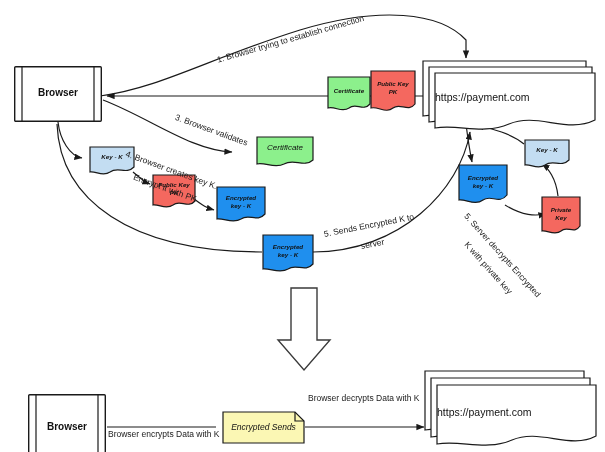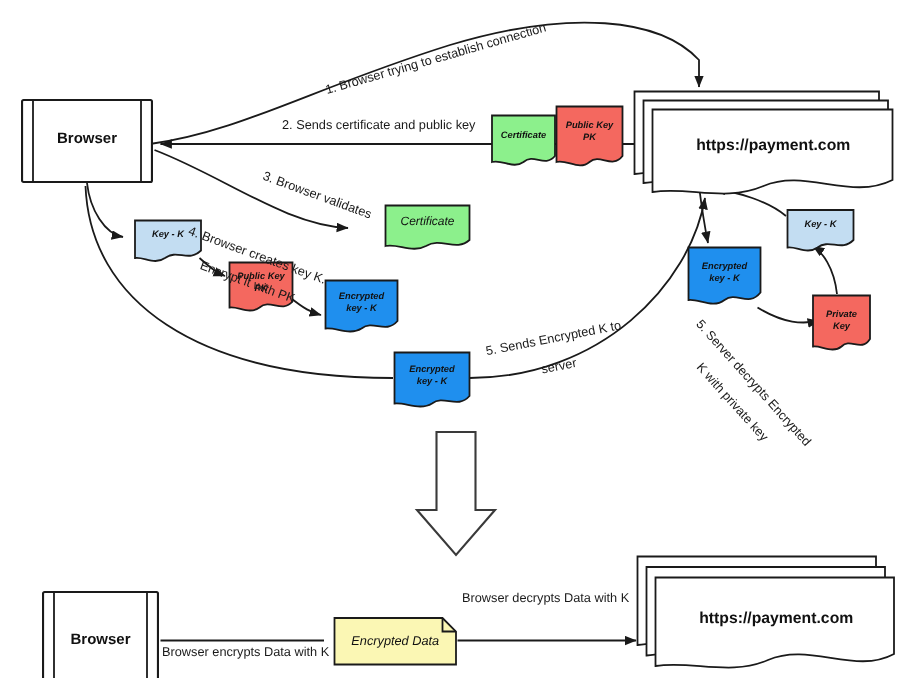--- a/index.html
+++ b/index.html
@@ -5,21 +5,21 @@
   html,body{margin:0;padding:0;background:#ffffff;}
   body{width:605px;height:452px;position:relative;overflow:hidden;
        font-family:"Liberation Sans","DejaVu Sans",sans-serif;}
   #stage{position:relative;width:605px;height:452px;}
   svg#wires{position:absolute;left:0;top:0;width:605px;height:452px;pointer-events:none;}
   .node{position:absolute;box-sizing:border-box;border-radius:18px;}
   .lbl{position:absolute;white-space:pre;color:#1a1a1a;line-height:1.15;}
   .lbl.rot{transform-origin:0 0;}
   .tagtext{position:absolute;left:0;right:0;text-align:center;font-weight:bold;color:#111;font-style:italic;}
   .browser-txt{position:absolute;left:0;right:0;text-align:center;font-weight:bold;color:#111;}
-  .srv-txt{position:absolute;left:0;right:0;text-align:center;font-weight:bold;color:#111;}
+  .srv-txt{position:absolute;left:0;right:0;text-align:left;font-weight:normal;color:#111;}
 </style>
 </head>
 <body>
 
 <div id="stage">
 
   <svg id="wires" viewBox="0 0 605 452">
     <defs>
       <marker id="ah" markerWidth="9" markerHeight="9" refX="7.6" refY="3.2" orient="auto" markerUnits="userSpaceOnUse">
         <path d="M0,0 L8,3.2 L0,6.4 z" fill="#1a1a1a"></path>
@@ -141,21 +141,20 @@
 
   <div class="node" style="left:524px;top:139px;width:46px;height:30px;">
     <svg width="46" height="30" viewBox="0 0 46 30">
       <path d="M1,1 H45 V21 C37,29 29,20 21,26 C14,31 7,25 1,26 Z" fill="#c3ddf2" stroke="#1a1a1a" stroke-width="1.2"></path>
     </svg>
     <div class="tagtext" style="top:7px;font-size:6.2px;">Key - K</div>
   </div>
 
   <div class="lbl rot" style="left:216px;top:56px;font-size:8.5px;transform:rotate(-16deg);">1. Browser trying to establish connection</div>
 
-  <div class="lbl" style="left:188px;top:79px;font-size:8.5px;">2. Sends certificate and public key</div>
 
   <div class="lbl rot" style="left:177px;top:113px;font-size:8.5px;transform:rotate(20deg);">3. Browser validates</div>
 
   <div class="lbl rot" style="left:122px;top:137px;font-size:8.5px;transform:rotate(20deg);text-align:center;">
     <span>4. Browser creates key K.</span><br>
     <span>Encrypt it with PK</span>
   </div>
 
   <div class="lbl rot" style="left:312px;top:222px;font-size:8.5px;transform:rotate(-11deg);text-align:center;">
     <span>5. Sends Encrypted K to</span><br>
@@ -174,21 +173,21 @@
       <line x1="70" y1="0.7" x2="70" y2="65.3" stroke="#1a1a1a" stroke-width="1.2"></line>
     </svg>
     <div class="browser-txt" style="top:27px;font-size:10px;">Browser</div>
   </div>
 
   <div class="node" style="left:222px;top:411px;width:83px;height:33px;">
     <svg width="83" height="33" viewBox="0 0 83 33">
       <path d="M1,1 H73 L82,10 V32 H1 Z" fill="#fbf7b4" stroke="#1a1a1a" stroke-width="1.2"></path>
       <path d="M73,1 V10 H82" fill="none" stroke="#1a1a1a" stroke-width="1.2"></path>
     </svg>
-    <div class="tagtext" style="top:11px;font-size:8.5px;font-weight:normal;">Encrypted Data</div>
+    <div class="tagtext" style="top:11px;font-size:8.5px;font-weight:normal;">Encrypted Sends</div>
   </div>
 
   <div class="node" style="left:420px;top:370px;width:178px;height:82px;">
     <svg width="178" height="82" viewBox="0 0 178 82">
       <path d="M5,1 H164 V52 C138,66 108,44 80,56 C55,67 29,56 5,60 Z" fill="#ffffff" stroke="#1a1a1a" stroke-width="1.2"></path>
       <path d="M11,8 H170 V59 C144,73 114,51 86,63 C61,74 35,63 11,67 Z" fill="#ffffff" stroke="#1a1a1a" stroke-width="1.2"></path>
       <path d="M17,15 H176 V66 C150,80 120,58 92,70 C67,81 41,70 17,74 Z" fill="#ffffff" stroke="#1a1a1a" stroke-width="1.2"></path>
     </svg>
     <div class="srv-txt" style="top:36px;left:17px;right:0;font-size:10.5px;">https://payment.com</div>
   </div>

